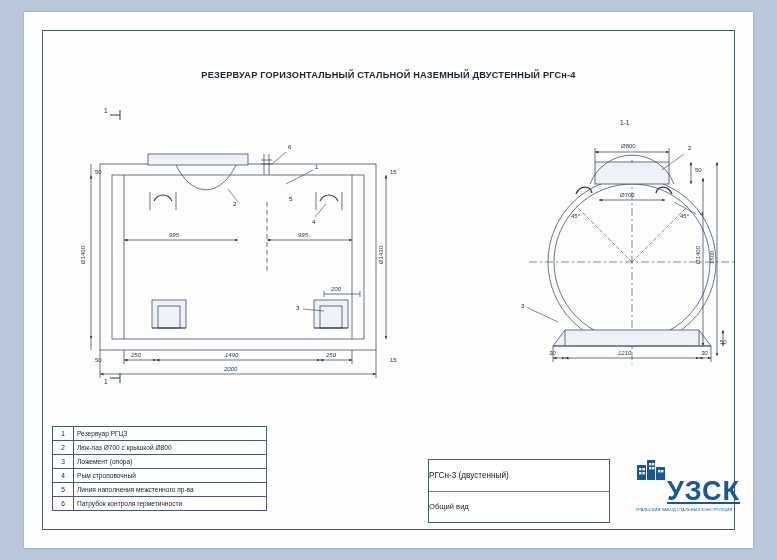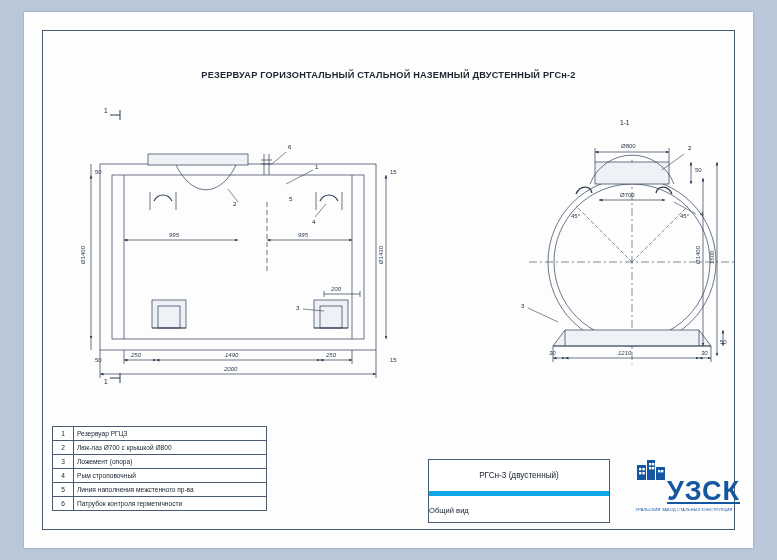--- a/index.html
+++ b/index.html
@@ -32,22 +32,22 @@
     font-size:6.6px;color:#16202c;background:#fff;
   }
   .legend td{border:1px solid #4a5a72;padding:1px 3px;height:11px;line-height:11px;}
   .legend td.num{width:14px;text-align:center;}
   
   .stamp{
     position:absolute;left:404px;top:447px;width:180px;height:62px;
     border:1px solid #4a5a72;background:#fff;
   }
   .stamp .row1{
-    height:31px;line-height:31px;text-align:center;font-size:8.2px;color:#16202c;
-    border-bottom:5px solid #0ea5e9;
+    height:31px;line-height:31px;font-size:8.2px;color:#16202c;
+    border-bottom:1px solid #0ea5e9;
   }
   .stamp .row2{height:30px;line-height:30px;font-size:7.6px;color:#16202c;}
   
   .logo{position:absolute;left:604px;top:443px;width:112px;height:62px;}
   .logo .mark{position:absolute;left:8px;top:0;width:30px;height:26px;}
   .logo .word{
     position:absolute;left:0;top:22px;width:112px;text-align:right;
     font-size:27px;font-weight:bold;color:#1456a0;letter-spacing:1px;line-height:29px;text-decoration:underline;
   }
   .logo .sub{
@@ -58,21 +58,21 @@
   .lbl-i{font-size:6px;fill:#2b3b52;font-style:italic;font-family:"Liberation Sans", sans-serif;}
   .lbl-b{font-size:6.6px;fill:#16202c;font-family:"Liberation Sans", sans-serif;}
   .dim{font-size:6px;fill:#2b3b52;font-family:"Liberation Sans", sans-serif;}
 </style>
 </head>
 <body>
 
 <div class="sheet">
   <div class="frame"></div>
 
-  <div class="title">РЕЗЕРВУАР ГОРИЗОНТАЛЬНЫЙ СТАЛЬНОЙ НАЗЕМНЫЙ ДВУСТЕННЫЙ РГСн-2</div>
+  <div class="title">РЕЗЕРВУАР ГОРИЗОНТАЛЬНЫЙ СТАЛЬНОЙ НАЗЕМНЫЙ ДВУСТЕННЫЙ РГСн-4</div>
 
   <svg class="draw" xmlns="http://www.w3.org/2000/svg">
     <defs>
       <marker id="ar" markerWidth="6" markerHeight="6" refX="5" refY="2" orient="auto">
         <path d="M0,0 L5,2 L0,4 z" fill="#2b3b52"></path>
       </marker>
       <marker id="arr" markerWidth="6" markerHeight="6" refX="0" refY="2" orient="auto">
         <path d="M5,0 L0,2 L5,4 z" fill="#2b3b52"></path>
       </marker>
     </defs>

